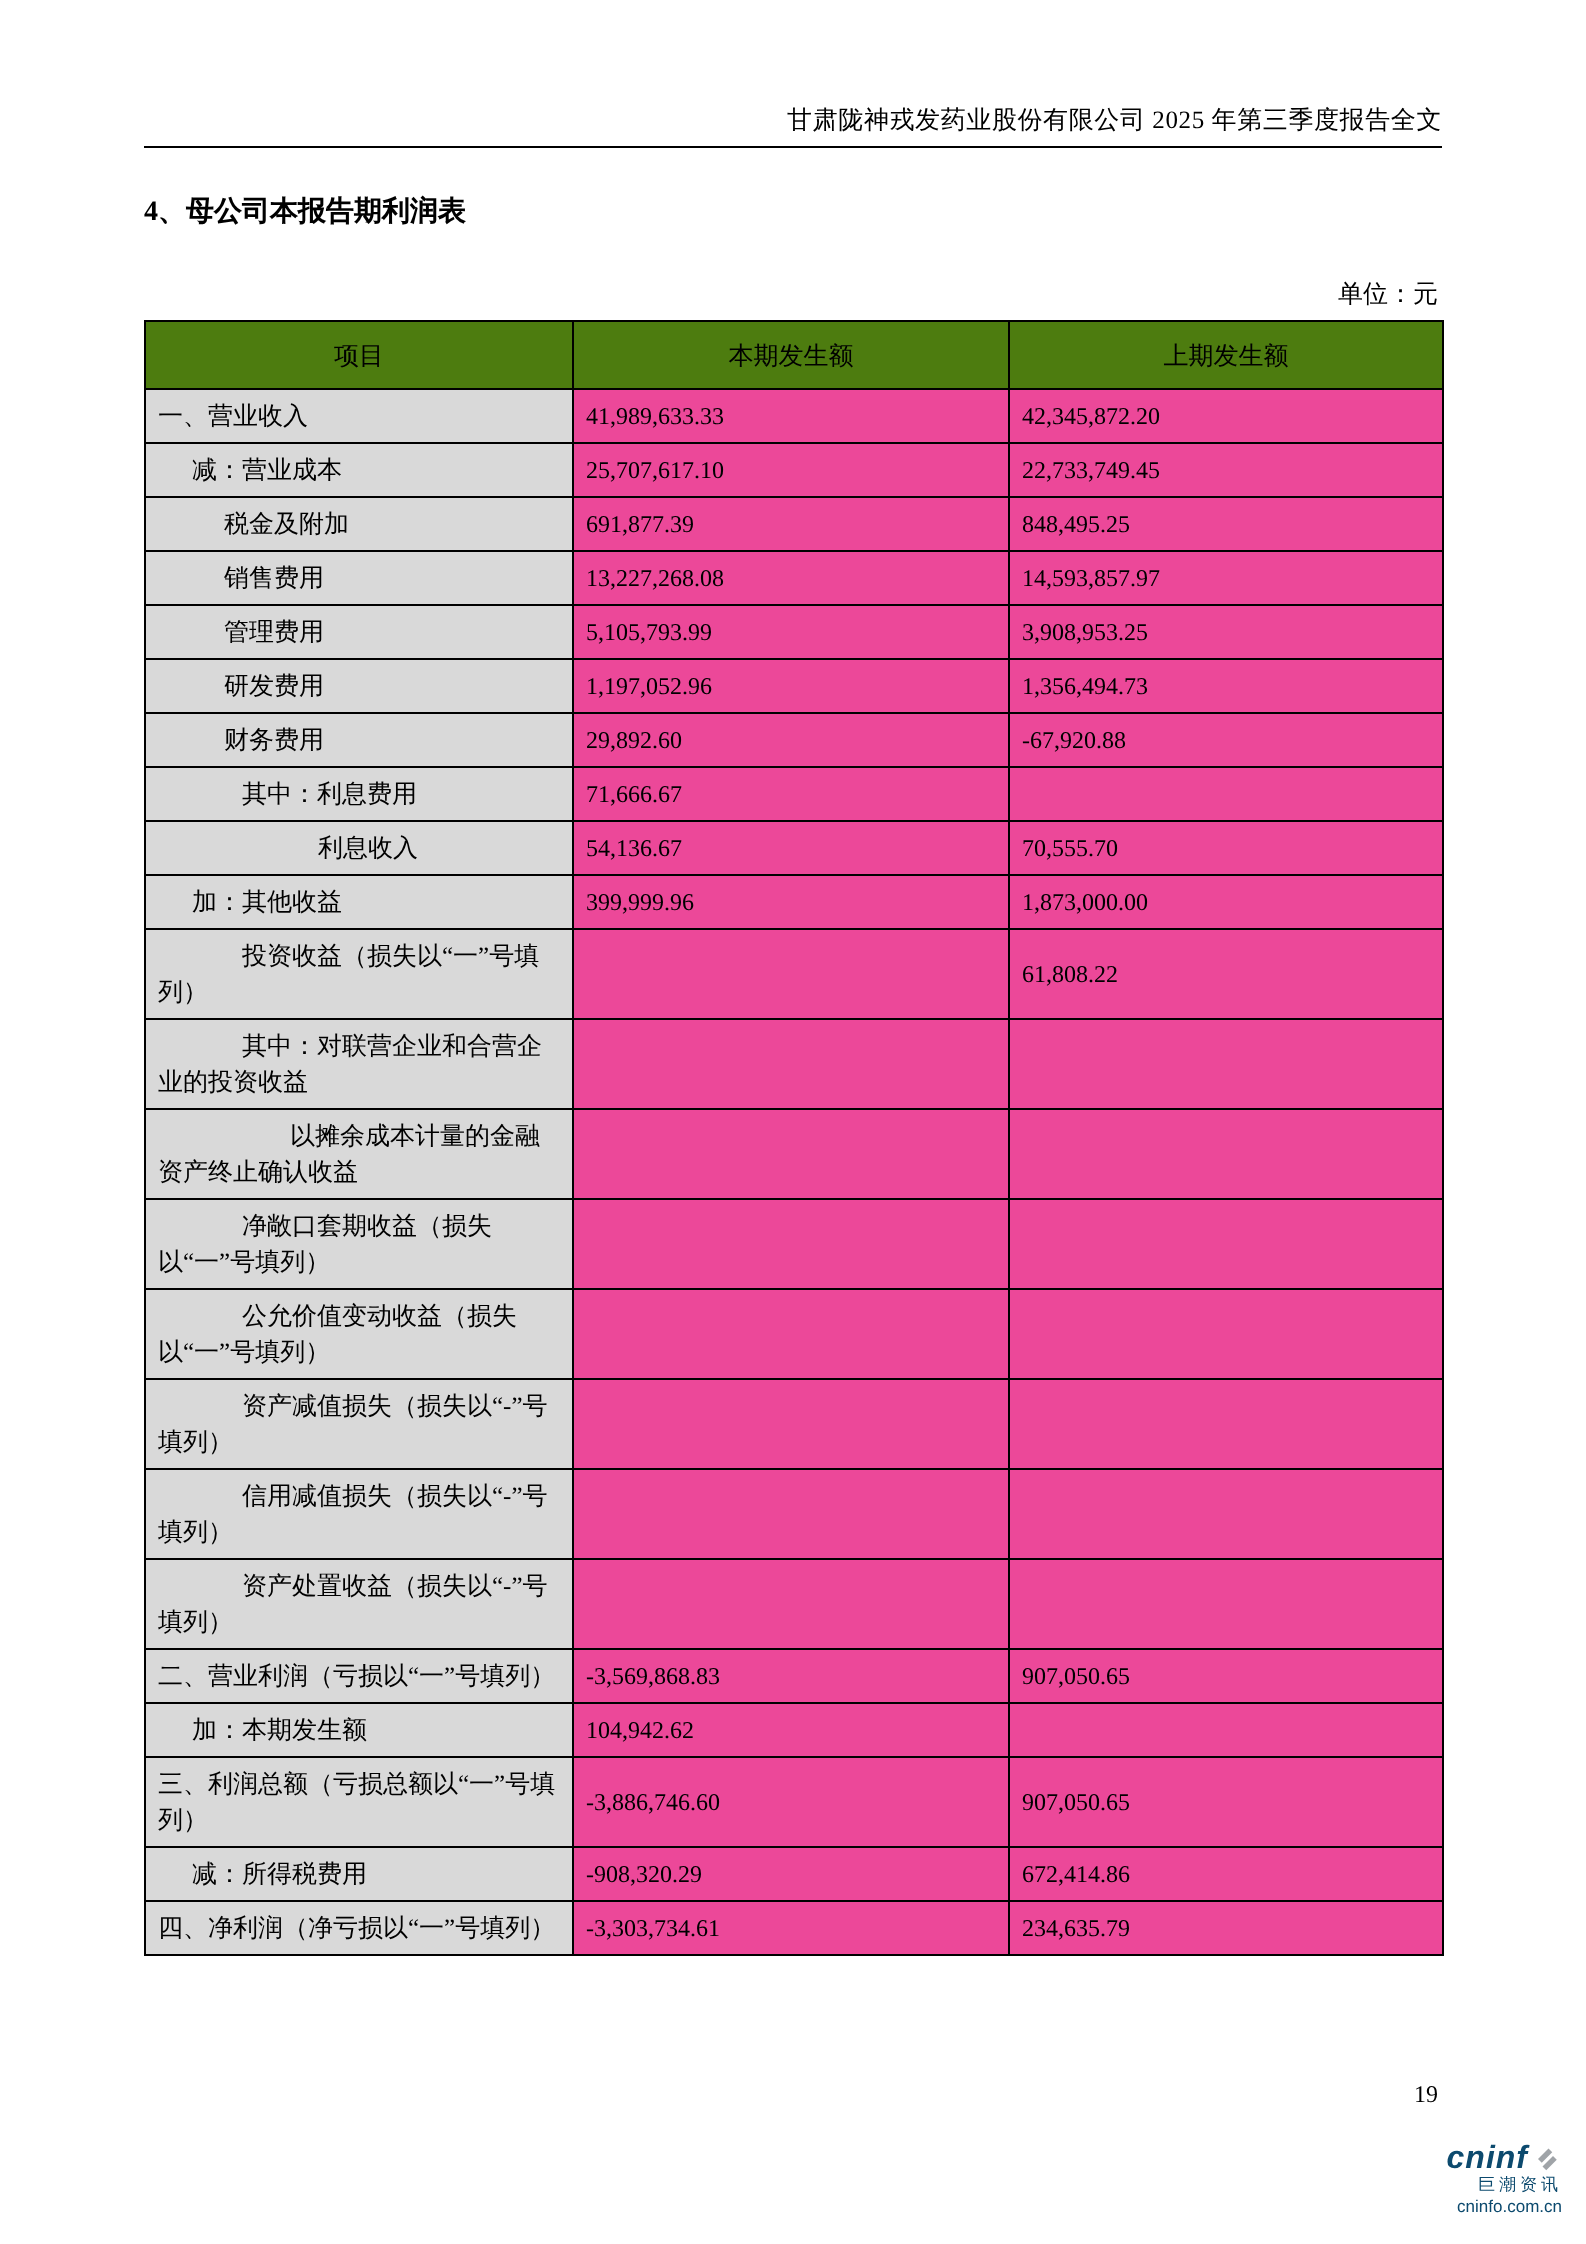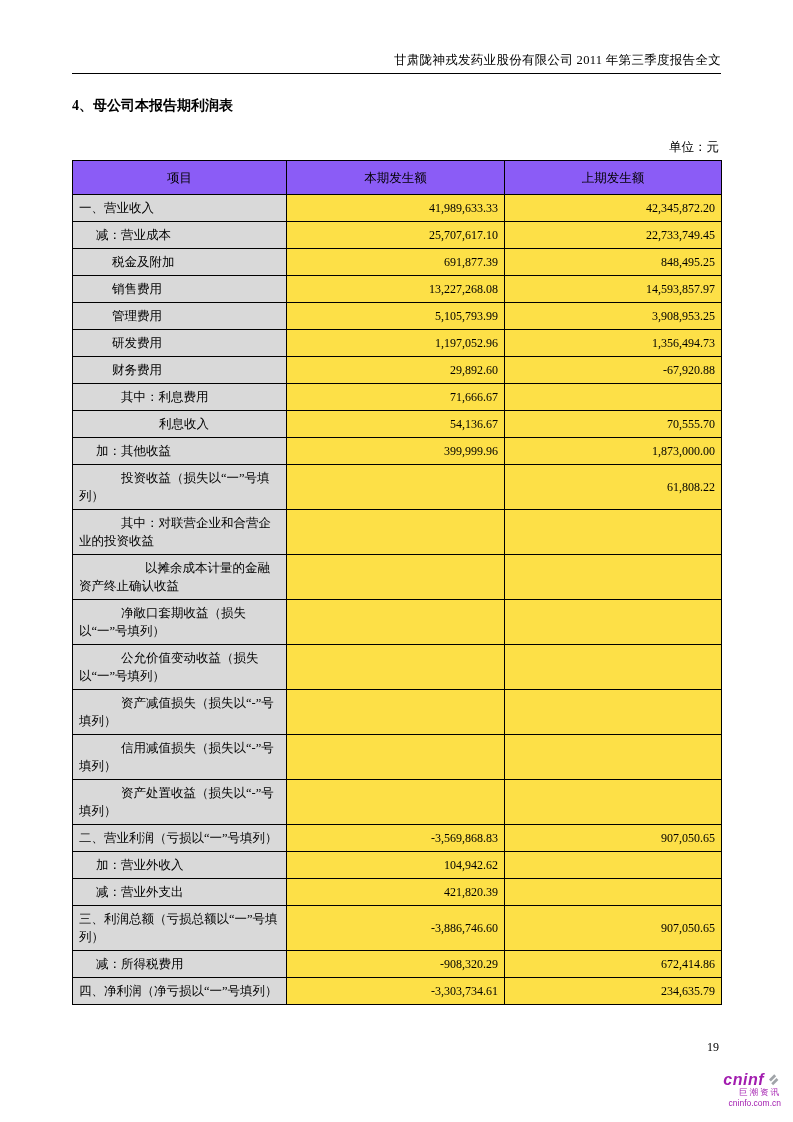--- a/index.html
+++ b/index.html
@@ -54,34 +54,33 @@
   table.statement col.col-item  { width: 214px; }
   table.statement col.col-cur   { width: 218px; }
   table.statement col.col-prior { width: 217px; }
   table.statement th, table.statement td {
     border: 1px solid #000;
     line-height: 18px;
     padding: 4px 6px;
     vertical-align: middle;
   }
   table.statement th {
-    background: #8b5cf6;
+    background: #4d7c0f;
     font-weight: normal;
     text-align: center;
     height: 34px;
   }
   td.c-item {
     background: #d9d9d9;
     text-align: left;
     word-break: break-all;
   }
   td.c-num {
-    text-align: right;
     font-size: 12px;
-    background: #fde047;
+    background: #ec4899;
   }
   tr.r-single td { height: 27px; }
   tr.r-tall td   { height: 45px; }
 
   .ind-0 { text-indent: 0; }
   .ind-1 { text-indent: 17px; }
   .ind-2 { text-indent: 33px; }
   .ind-3 { text-indent: 42px; }
   .ind-4 { text-indent: 66px; }
   .ind-5 { text-indent: 80px; }
@@ -93,21 +92,21 @@
     font-size: 12px;
   }
 
   .cninfo-logo {
     position: absolute;
     right: 12px;
     bottom: 14px;
     width: 76px;
     text-align: right;
     font-family: "Liberation Sans", "DejaVu Sans", sans-serif;
-    color: #a21caf;
+    color: #0c4a6e;
     line-height: 1.1;
   }
   .logo-top {
     display: flex;
     align-items: center;
     justify-content: flex-end;
     gap: 2px;
   }
   .logo-brand {
     font-size: 16px;
@@ -115,21 +114,21 @@
     font-style: italic;
     letter-spacing: 0.5px;
   }
   .logo-icon { display: inline-block; width: 15px; height: 15px; }
   .logo-name { font-size: 8.5px; letter-spacing: 2px; margin-top: 0; }
   .logo-url  { font-size: 8.5px; margin-top: 1px; }
 </style>
 </head>
 <body>
 
-<div class="report-header">甘肃陇神戎发药业股份有限公司 2011 年第三季度报告全文</div>
+<div class="report-header">甘肃陇神戎发药业股份有限公司 2025 年第三季度报告全文</div>
 <div class="header-rule"></div>
 
 <div class="section-title">4、母公司本报告期利润表</div>
 <div class="unit-label">单位：元</div>
 
 <table class="statement">
   <colgroup>
     <col class="col-item">
     <col class="col-cur">
     <col class="col-prior">
@@ -231,27 +230,22 @@
         <td class="c-item ind-3">资产处置收益（损失以“-”号填列）</td>
         <td class="c-num"></td>
         <td class="c-num"></td>
       </tr>
       <tr class="r-single">
         <td class="c-item ind-0">二、营业利润（亏损以“一”号填列）</td>
         <td class="c-num">-3,569,868.83</td>
         <td class="c-num">907,050.65</td>
       </tr>
       <tr class="r-single">
-        <td class="c-item ind-1">加：营业外收入</td>
+        <td class="c-item ind-1">加：本期发生额</td>
         <td class="c-num">104,942.62</td>
-        <td class="c-num"></td>
-      </tr>
-      <tr class="r-single">
-        <td class="c-item ind-1">减：营业外支出</td>
-        <td class="c-num">421,820.39</td>
         <td class="c-num"></td>
       </tr>
       <tr class="r-tall">
         <td class="c-item ind-0">三、利润总额（亏损总额以“一”号填列）</td>
         <td class="c-num">-3,886,746.60</td>
         <td class="c-num">907,050.65</td>
       </tr>
       <tr class="r-single">
         <td class="c-item ind-1">减：所得税费用</td>
         <td class="c-num">-908,320.29</td>

